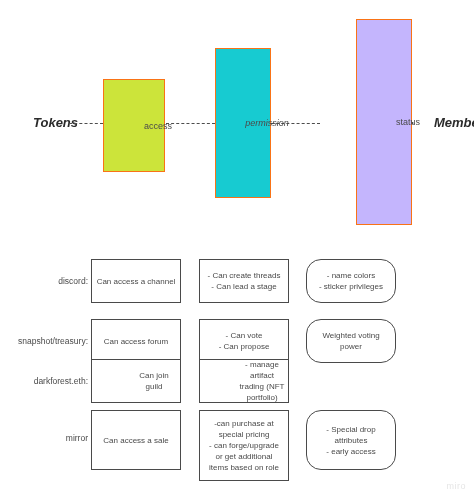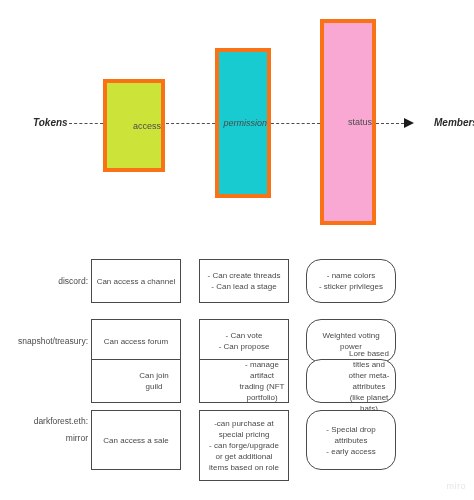--- a/index.html
+++ b/index.html
@@ -21,21 +21,21 @@
     position: absolute;
     left: 0;
     top: 0;
     width: 474px;
     height: 245px;
   }
   .flow-label {
     position: absolute;
     font-style: italic;
     font-weight: bold;
-    font-size: 10px;
+    font-size: 13px;
     color: #2b2b2b;
     white-space: nowrap;
     line-height: 12px;
   }
   #flow-label-tokens {
     left: 33px;
     top: 117px;
   }
   #flow-label-membership {
     left: 434px;
@@ -59,25 +59,25 @@
     top: 118px;
     width: 0;
     height: 0;
     border-top: 5px solid transparent;
     border-bottom: 5px solid transparent;
     border-left: 10px solid #1c1c1c;
   }
 
   .flow-bar {
     position: absolute;
-    border: 4px solid #f97316;
+    border: 1px solid #f97316;
     box-sizing: border-box;
     display: flex;
     align-items: center;
-    justify-content: flex-end;
+    justify-content: center;
     padding-left: 48px;
   }
   .flow-bar-text {
     font-size: 9px;
     color: #4a4a4a;
     text-align: center;
     line-height: 12px;
   }
   #flow-bar-access {
     left: 103px;
@@ -121,21 +121,21 @@
     left: 0;
     width: 88px;
     text-align: right;
     font-size: 8.5px;
     color: #4a4a4a;
     white-space: nowrap;
     line-height: 11px;
   }
   #matrix-row-0 .row-label { top: 17px; }
   #matrix-row-1 .row-label { top: 17px; }
-  #matrix-row-2 .row-label { top: 17px; margin-top: 40px; }
+  #matrix-row-2 .row-label { top: 17px; }
   #matrix-row-3 .row-label { top: 23px; }
 
   .cell {
     position: absolute;
     box-sizing: border-box;
     border: 1.5px solid #4a4a4a;
     background: #ffffff;
     display: flex;
     align-items: center;
     justify-content: center;
@@ -184,21 +184,21 @@
   <div id="flow-arrowhead"></div>
 
   <div class="flow-bar" id="flow-bar-access" style="background-color: rgb(204, 228, 58);">
     <span class="flow-bar-text">access</span>
   </div>
 
   <div class="flow-bar" id="flow-bar-permission" style="background-color: rgb(23, 203, 209); font-style: italic;">
     <span class="flow-bar-text">permission</span>
   </div>
 
-  <div class="flow-bar" id="flow-bar-status" style="background-color: #f9a8d4;">
+  <div class="flow-bar" id="flow-bar-status" style="background-color: #c4b5fd; margin-left: 36px;">
     <span class="flow-bar-text">status</span>
   </div>
 
   <div class="flow-label" id="flow-label-membership">Membership</div>
 </div>
 
 <div id="matrix">
 
   <div class="matrix-row" id="matrix-row-0">
     <div class="row-label">discord:</div>
@@ -232,25 +232,20 @@
 
   <div class="matrix-row" id="matrix-row-2">
     <div class="row-label">darkforest.eth:</div>
     <div class="cell col-0">
       <span class="cell-text">Can join guild</span>
     </div>
     <div class="cell col-1">
       <span class="cell-text">- manage artifact
 trading (NFT
 portfolio)</span>
-    </div>
-    <div class="cell col-2">
-      <span class="cell-text">Lore based titles and
-other meta-attributes
-(like planet hats)</span>
     </div>
   </div>
 
   <div class="matrix-row" id="matrix-row-3">
     <div class="row-label">mirror</div>
     <div class="cell col-0">
       <span class="cell-text">Can access a sale</span>
     </div>
     <div class="cell col-1">
       <span class="cell-text">-can purchase at

